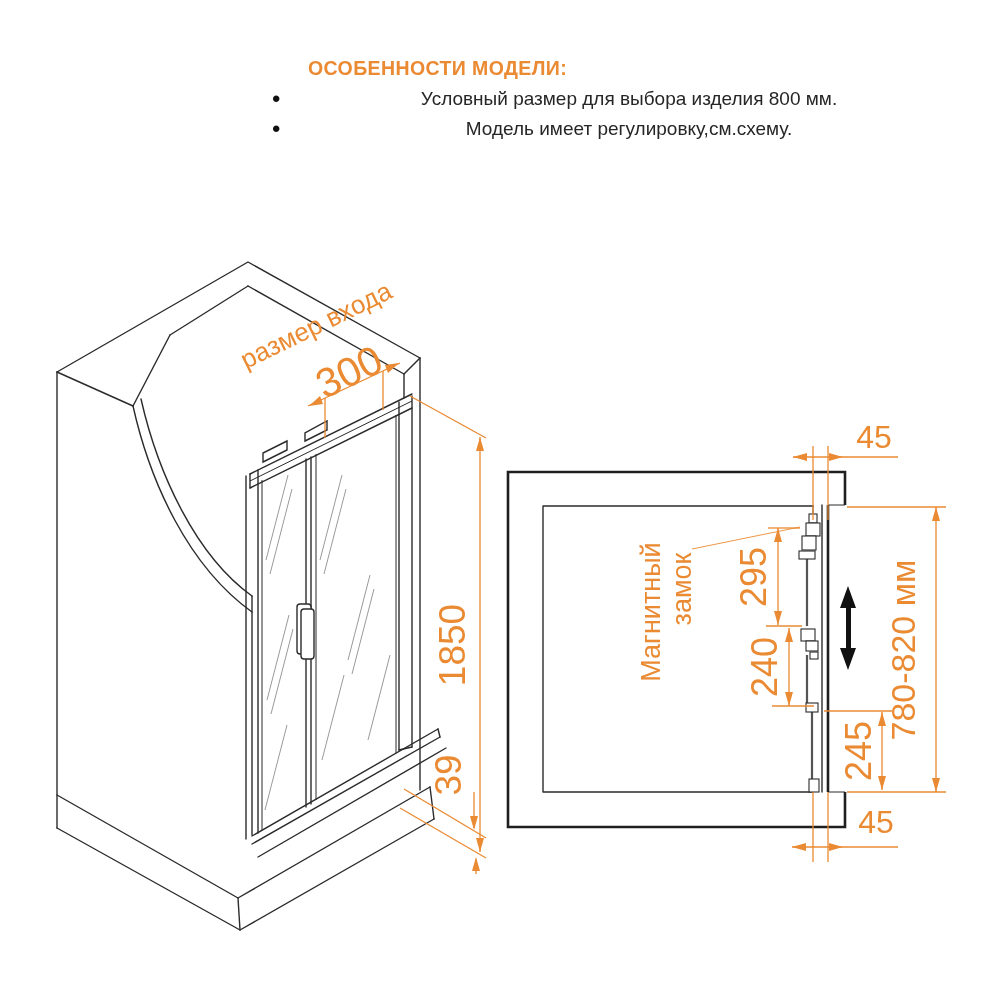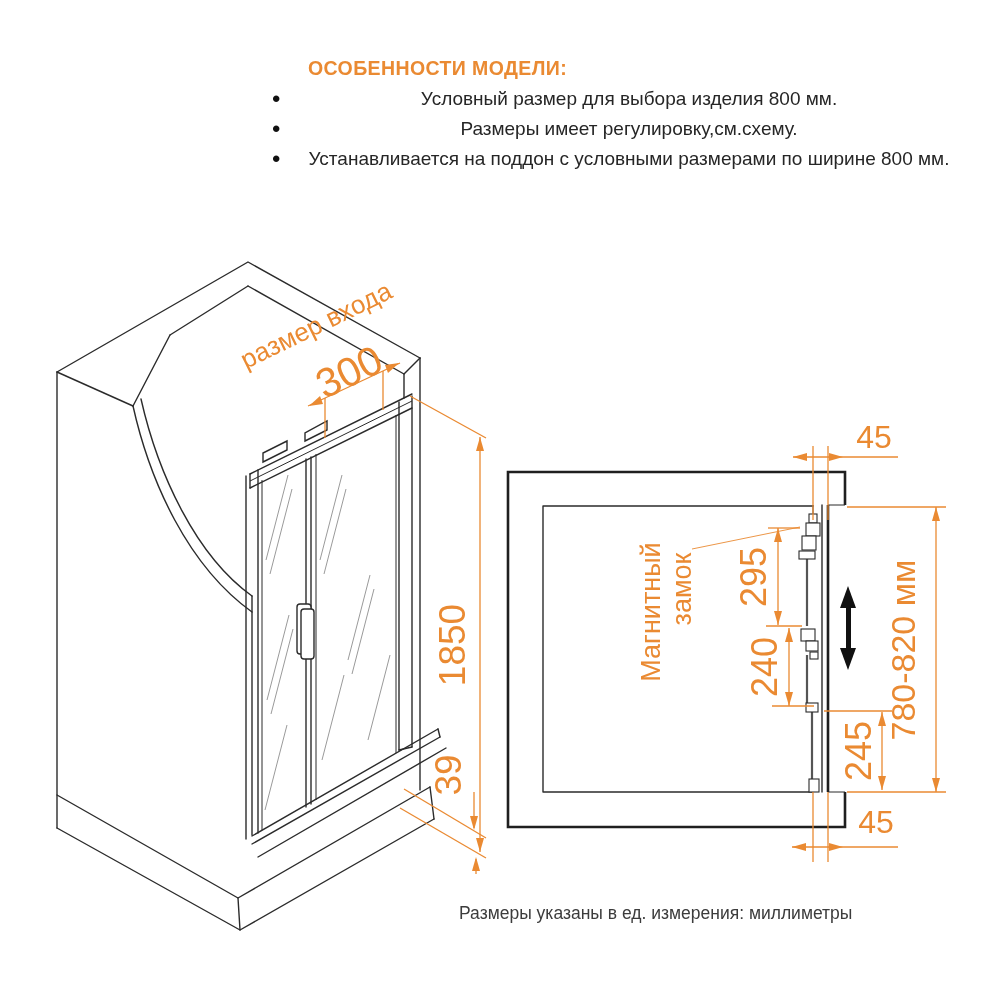--- a/index.html
+++ b/index.html
@@ -27,22 +27,21 @@
 </style>
 </head>
 <body>
 
 <div id="page">
 
   <div class="title">ОСОБЕННОСТИ МОДЕЛИ:</div>
 
   <ul class="features">
     <li>Условный размер для выбора изделия 800 мм.</li>
-    <li>Размеры имеет регулировку,см.схему.</li>
-    <li>Устанавливается на поддон с условными размерами по ширине 800 мм.</li>
+    <li>Модель имеет регулировку,см.схему.</li>
   </ul>
 
   <svg width="1000" height="1000" viewBox="0 0 1000 1000">
 
     <g>
 
       <g>
         <path class="k" d="M57,372 L248,262 L420,358"></path>
         <path class="k" d="M57,372 L57,828"></path>
         <path class="k" d="M420,358 L420,790"></path>
@@ -210,14 +209,13 @@
         <polygon class="of" points="882,790 878,776 886,776"></polygon>
         <text class="ot" transform="rotate(-90 858,751)" x="858" y="751" font-size="36" text-anchor="middle" dominant-baseline="central">245</text>
 
         <path class="ol" d="M692,549 L800,527"></path>
         <text class="ot" transform="rotate(-90 651,612)" x="651" y="612" font-size="27" text-anchor="middle" dominant-baseline="central">Магнитный</text>
         <text class="ot" transform="rotate(-90 682,589)" x="682" y="589" font-size="27" text-anchor="middle" dominant-baseline="central">замок</text>
       </g>
     </g>
   </svg>
 
-  <div class="note">Размеры указаны в ед. измерения: миллиметры</div>
 </div>
 
 </body></html>

